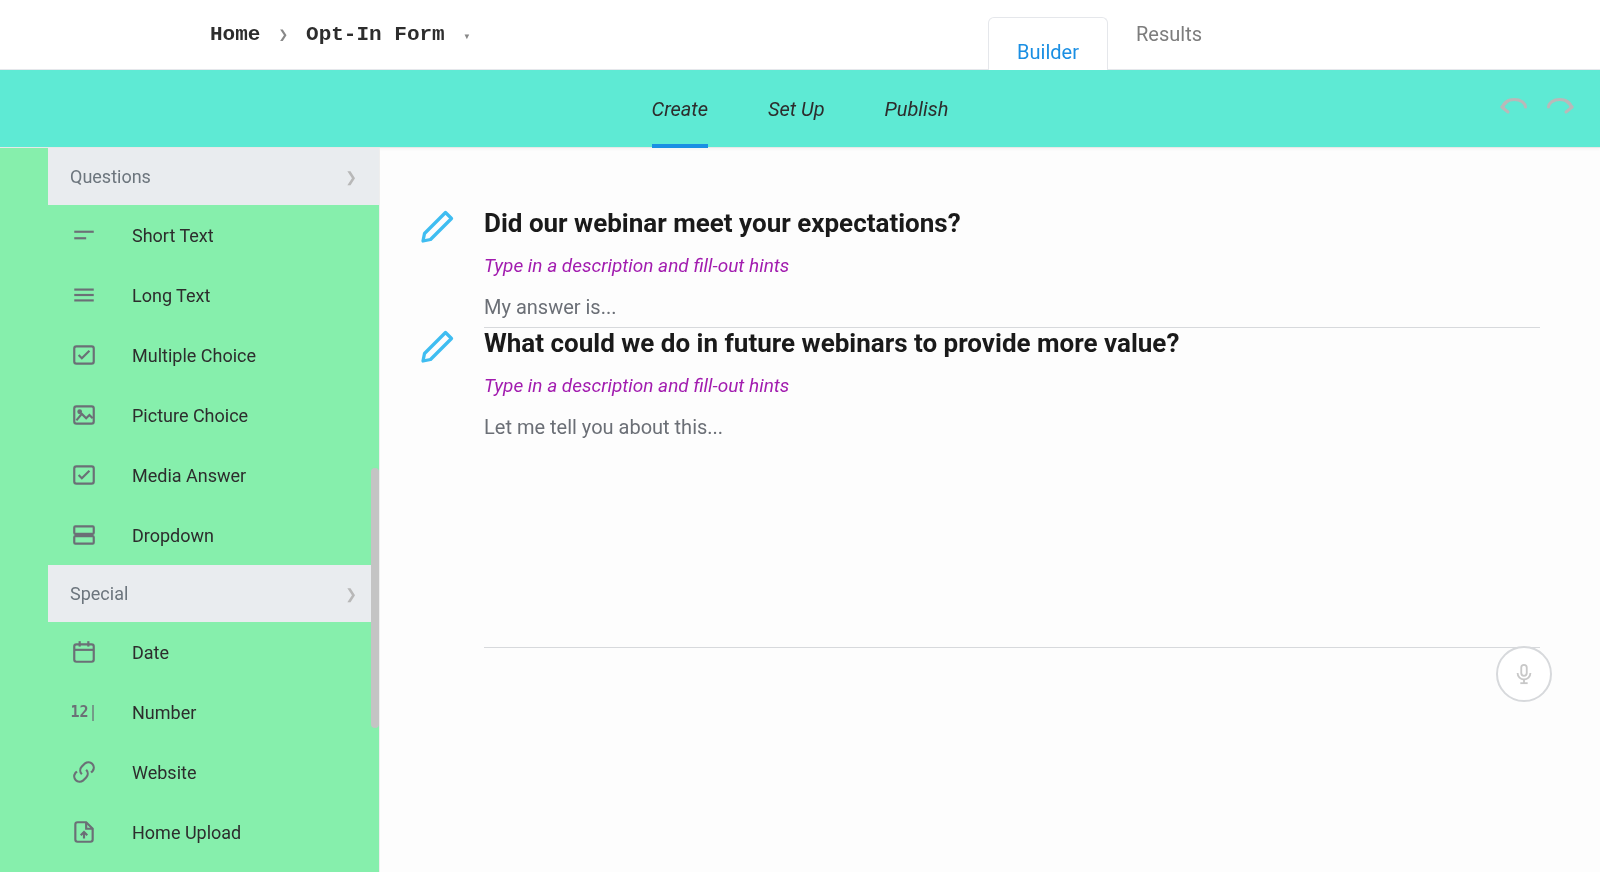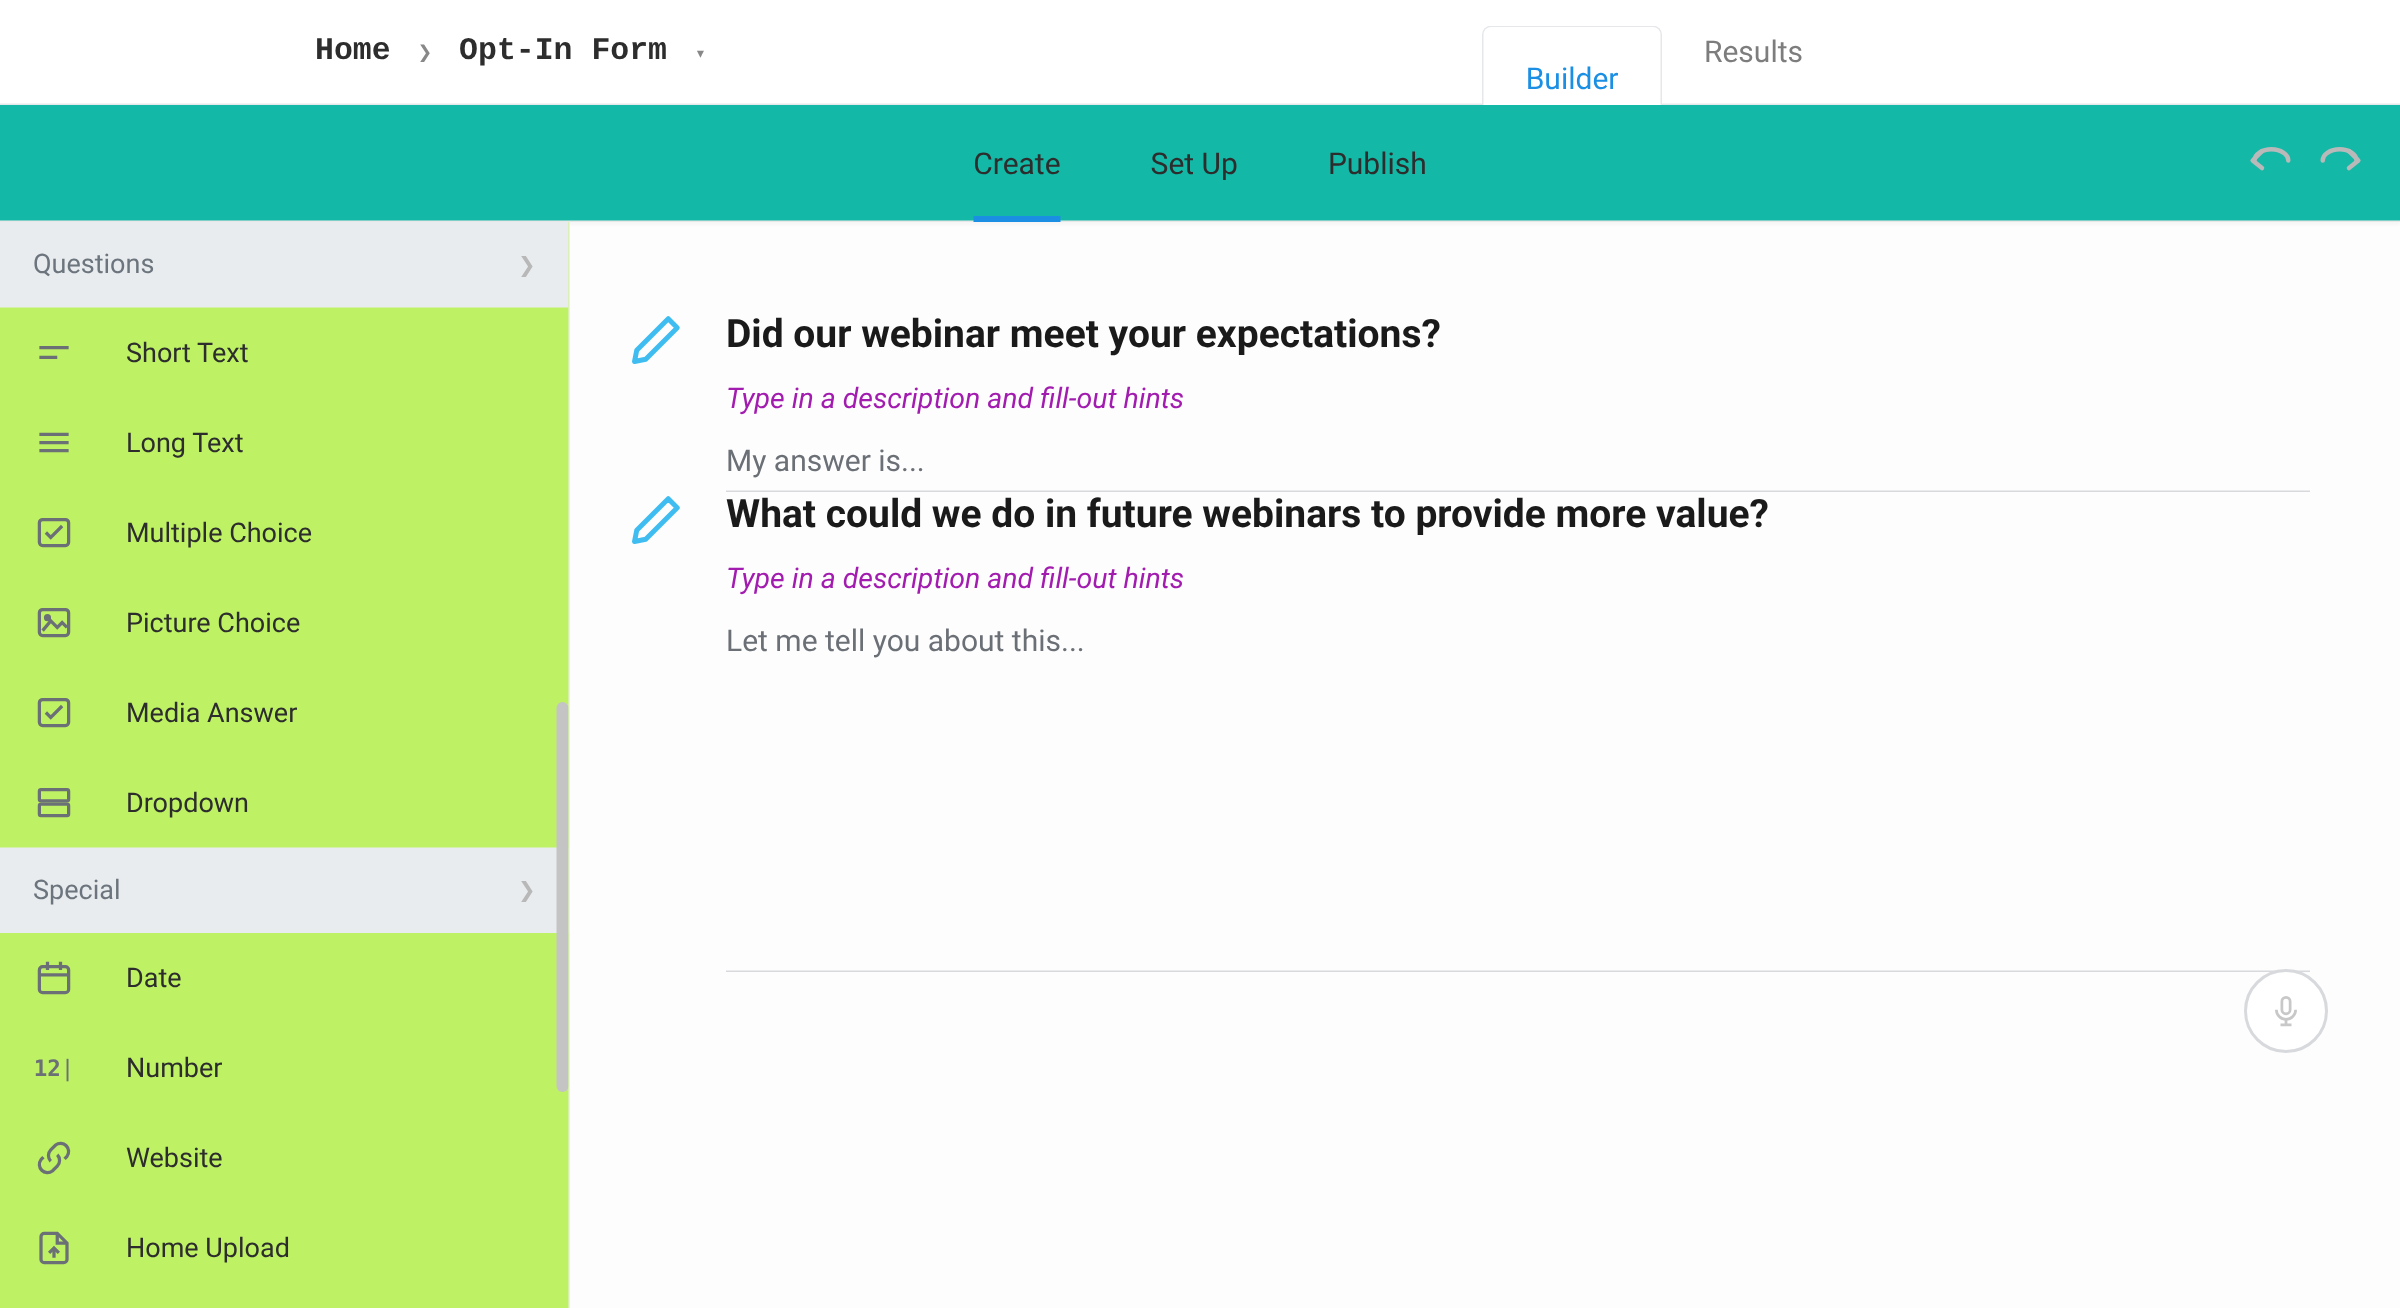--- a/index.html
+++ b/index.html
@@ -8,32 +8,32 @@
 
 .topbar { display: flex; align-items: center; height: 70px; border-bottom: 1px solid #e5e7eb; padding: 0 20px 0 210px; }
 .breadcrumb { display: flex; align-items: center; gap: 18px; font-size: 21px; font-weight: 600; color: #2d2d2d; font-family: Liberation Mono, monospace; }
 .breadcrumb .chev { color: #888; font-size: 16px; }
 .breadcrumb .drop { color: #888; font-size: 12px; margin-left: 6px; }
 .topTabs { display: flex; margin-left: auto; margin-right: 350px; }
 .topTab { padding: 22px 28px; font-size: 20px; color: #7d7d7d; cursor: pointer; }
 .topTab.active { color: #1a8fe3; border: 1px solid #e5e7eb; border-bottom: 1px solid #fff; border-radius: 6px 6px 0 0; position: relative; top: 17px; background:#fff;}
 
 
-.toolbar { display: flex; align-items: center; height: 78px; border-bottom: 1px solid #e8e8e8; background: #14b8a6; box-shadow: 0 2px 2px rgba(0,0,0,0.03); position: relative; }
+.toolbar { display: flex; align-items: center; height: 78px; border-bottom: 1px solid #e8e8e8; background: #5eead4; box-shadow: 0 2px 2px rgba(0,0,0,0.03); position: relative; font-style: italic; }
 .subTabs { display: flex; gap: 60px; margin: 0 auto; }
 .subTab { font-size: 20px; color: #2d2d2d; padding: 26px 0; cursor: pointer; position: relative; }
 .subTab.active::after { content: ""; position: absolute; left: 0; right: 0; bottom: -1px; height: 4px; background: #1a8fe3; }
 .undoRedo { position: absolute; right: 24px; display: flex; gap: 18px; color: #b9b9b9; }
 .undoRedo svg { width: 30px; height: 24px; }
 
 
 .body { display: flex; height: calc(100vh - 148px); }
 
 
-.sidebar { width: 380px; background: #bef264; border-right: 1px solid #eee; overflow-y: auto; position: relative; }
+.sidebar { width: 380px; background: #86efac; border-right: 1px solid #eee; overflow-y: auto; position: relative; padding-left: 48px; }
 .sidebar::-webkit-scrollbar { width: 8px; }
 .sidebar .scrollhint { position:absolute; right:0; top:320px; width:8px; height:260px; background:#c4c4c4; border-radius:4px;}
 .group { background: #e9ecef; color: #6c757d; padding: 18px 22px; font-size: 18px; display: flex; align-items: center; justify-content: space-between; cursor: pointer; }
 .group .chev { color: #b8b8b8; font-size: 14px; }
 .item { display: flex; align-items: center; gap: 34px; padding: 16px 22px; font-size: 18px; color: #2d2d2d; cursor: pointer; }
 .item .ic { width: 28px; height: 28px; color: #6b6f76; display:flex; align-items:center; justify-content:center; }
 .item .ic svg { width: 26px; height: 26px; stroke: #6b6f76; }
 
 
 .canvas { flex: 1; padding: 60px 60px 40px 40px; overflow:auto; background:#fdfdfd; }

